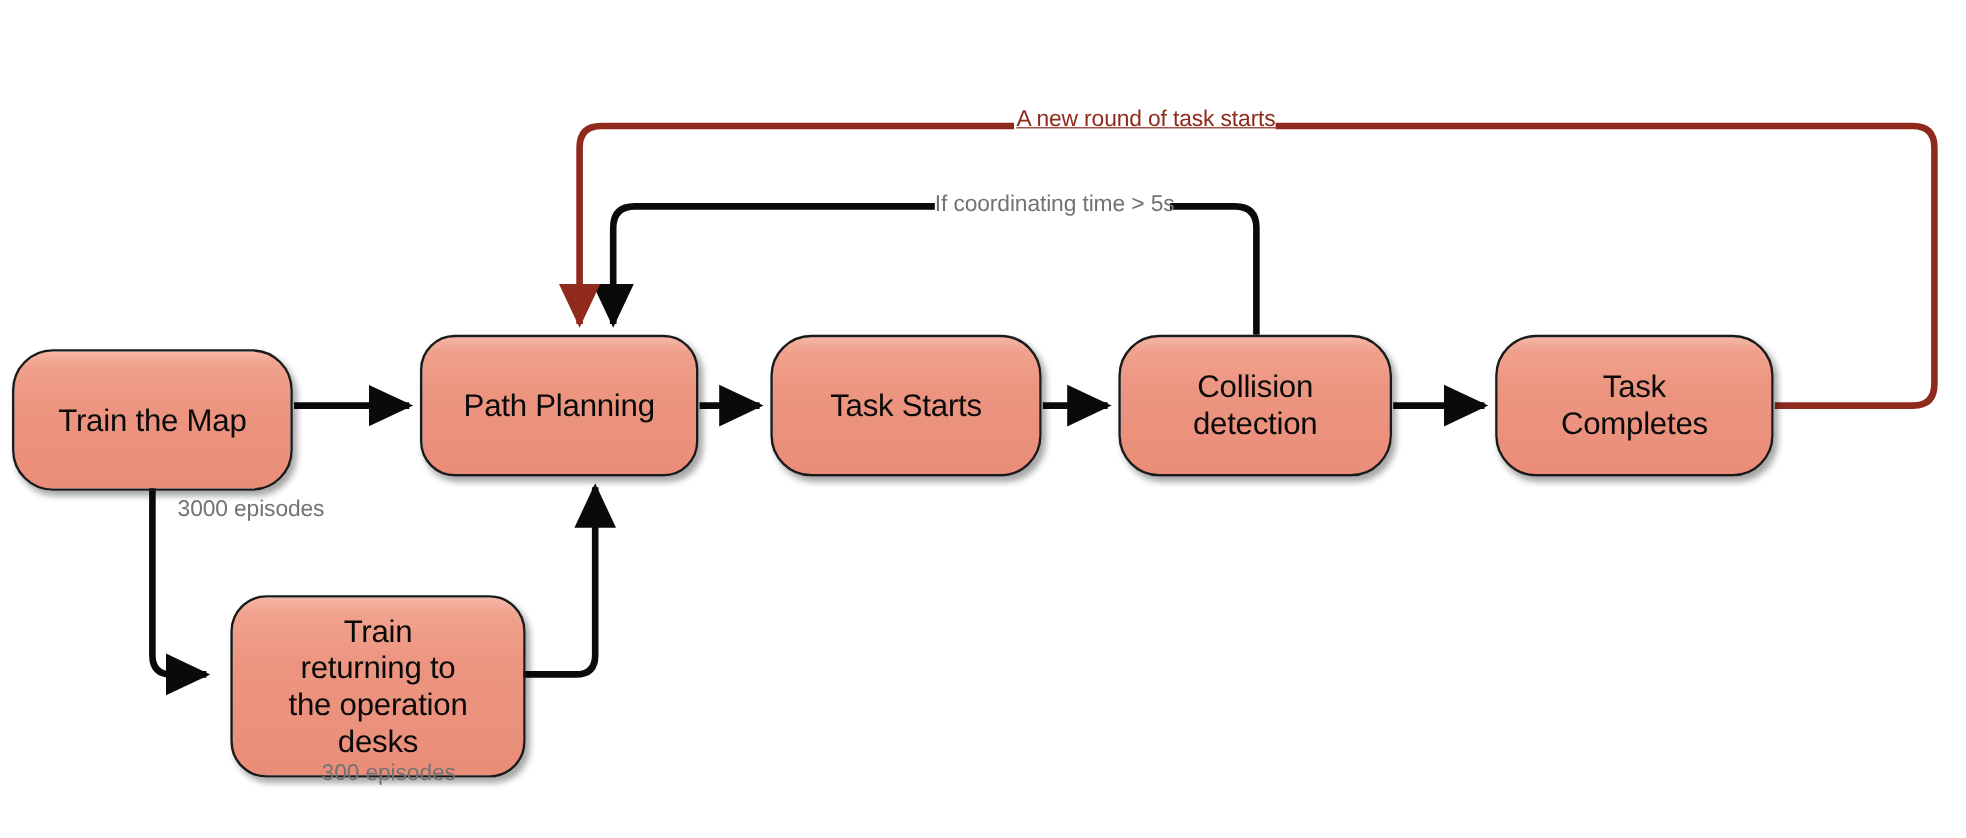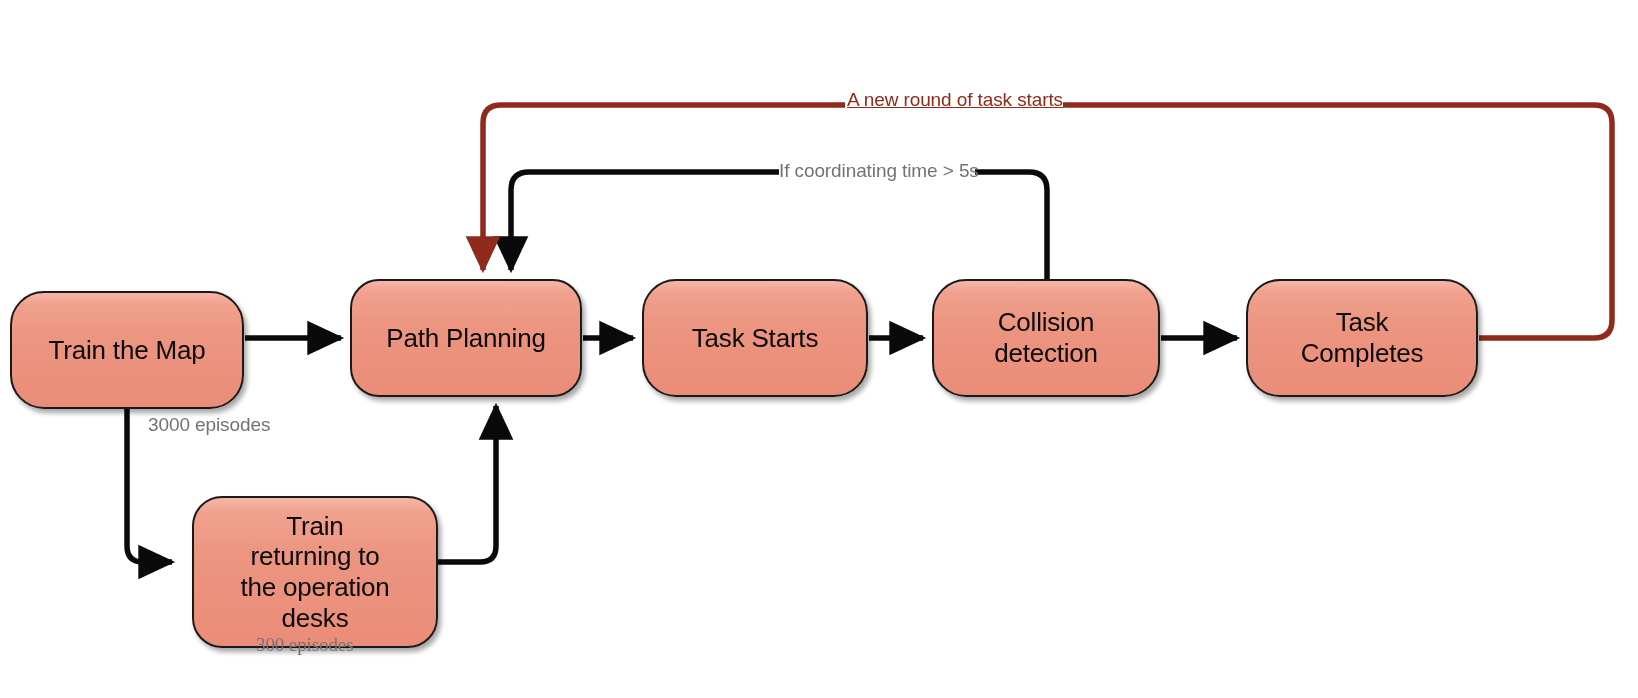--- a/index.html
+++ b/index.html
@@ -120,19 +120,19 @@
 
   <div class="node-box small-radius" style="left:180px; top:496px; width:246px; height:152px;margin-left:12px;">
     <span class="node-label">Train
 returning to
 the operation
 desks</span>
   </div>
 
   <div class="edge-label" style="left:148px; top:414px;text-align:right;">3000 episodes</div>
 
-  <div class="edge-label" style="left:256px; top:634px;font-family:Liberation Serif, serif;">300 episodes</div>
+  <div class="edge-label" style="left:268px; top:634px;">300 episodes</div>
 
   <div class="edge-label" style="left:779px; top:160px;">If coordinating time &gt; 5s</div>
 
   <div class="edge-label red-label" style="left:847px; top:89px;text-decoration:underline;">A new round of task starts</div>
 
 </div>
 
 </body></html>

